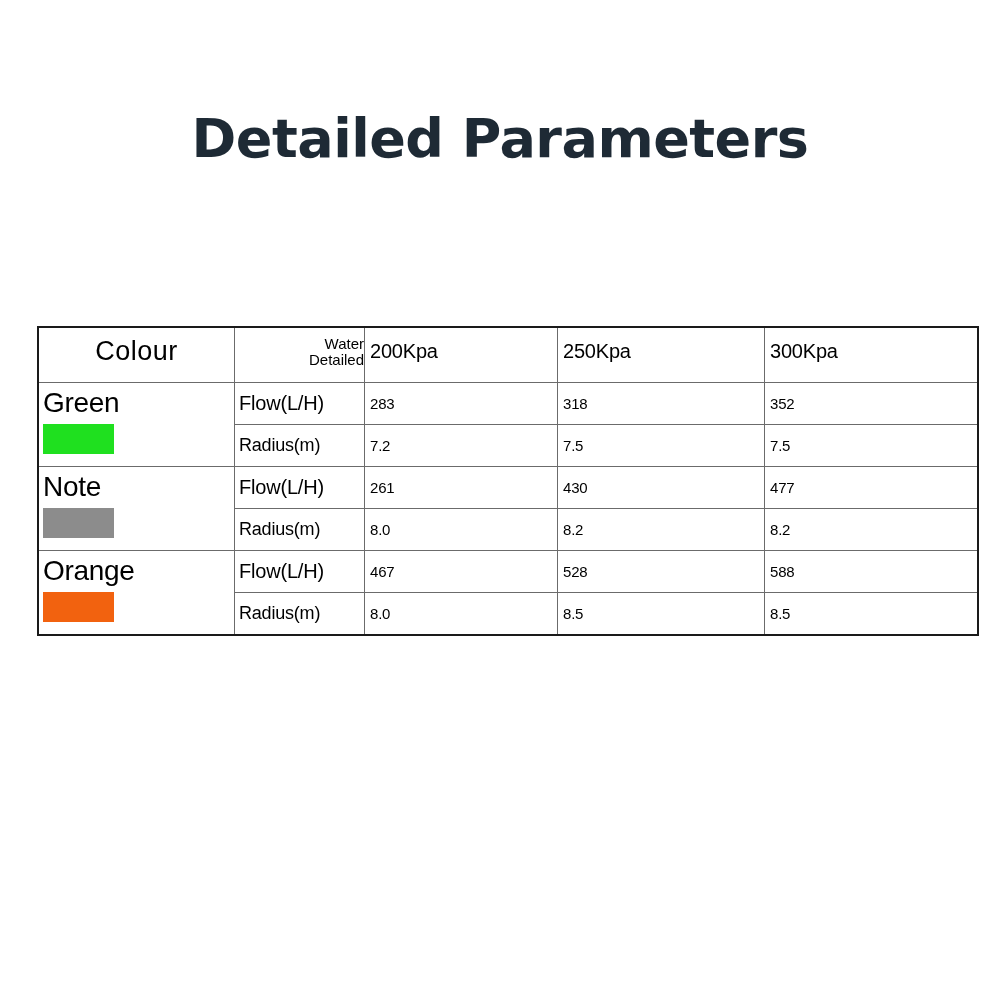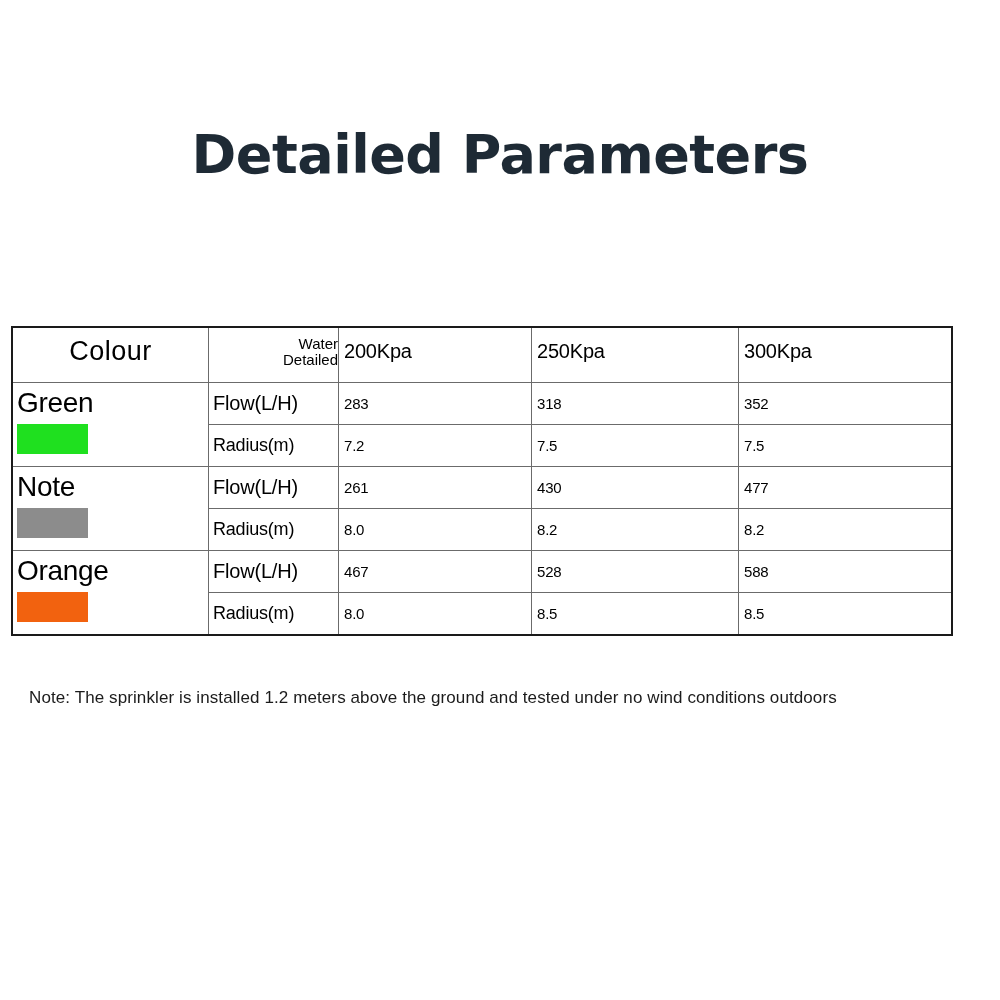--- a/index.html
+++ b/index.html
@@ -20,36 +20,36 @@
   .page {
     position: absolute;
     inset: 0;
     background: #ffffff;
   }
 
   
   .title {
     position: absolute;
     left: 0;
-    top: 128px;
+    top: 112px;
     width: 1000px;
     text-align: center;
     font-family: "DejaVu Sans", "Liberation Sans", sans-serif;
     font-size: 54px;
     font-weight: bold;
     letter-spacing: -0.5px;
     color: #1e2a35;
     line-height: 1;
     white-space: nowrap;
   }
 
   
   .table-wrap {
     position: absolute;
-    left: 12px;
+    left: 38px;
     top: 327px;
     width: 826px;
   }
   table.params {
     width: 939px;
     border-collapse: collapse;
     table-layout: fixed;
     background: #ffffff;
   }
   table.params td {
@@ -224,15 +224,14 @@
           <td class="label-cell small">Radius(m)</td>
           <td class="val-cell">8.0</td>
           <td class="val-cell">8.5</td>
           <td class="val-cell">8.5</td>
         </tr>
 
       </tbody>
     </table>
   </div>
 
-  <div class="note">Note: The sprinkler is installed 1.2 meters above the ground and tested under no wind conditions outdoors</div>
 
 </div>
 
 </body></html>

